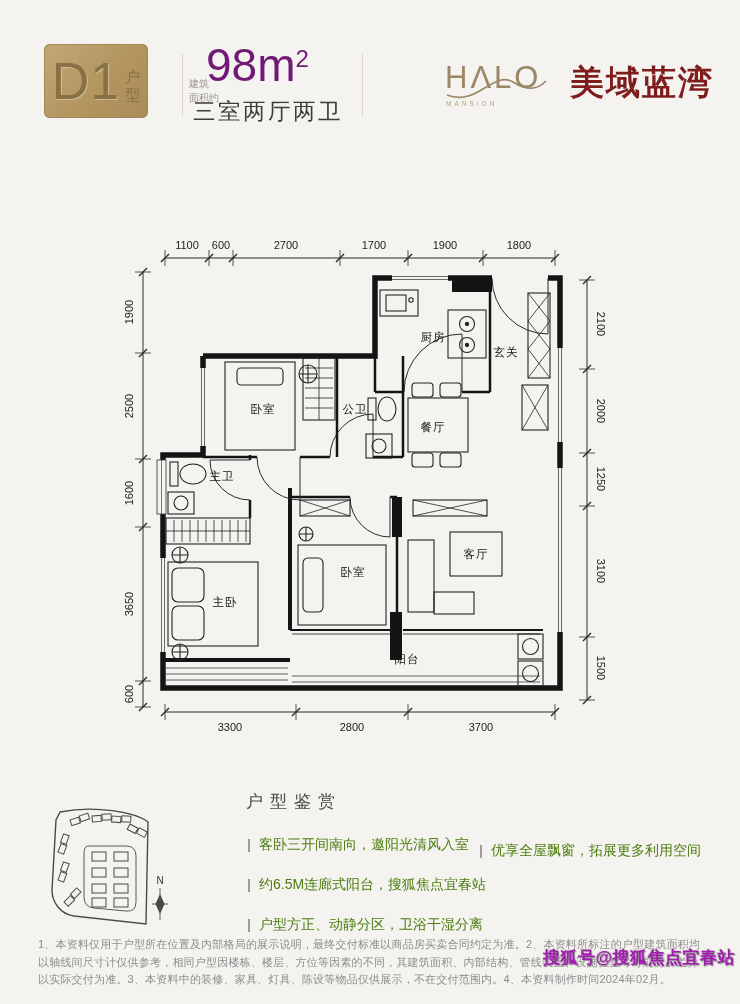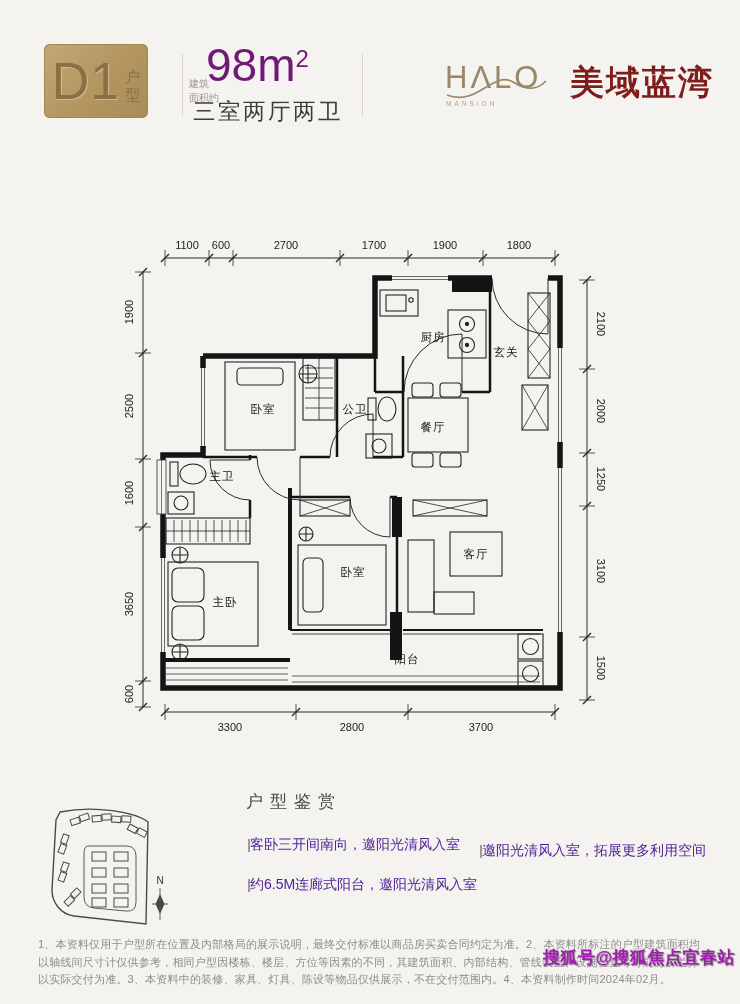--- a/index.html
+++ b/index.html
@@ -13,21 +13,21 @@
   .area-note{left:189px;top:77px;font-size:10px;color:#9a958c;line-height:1.35}
   .area-value{left:206px;top:38px;font-size:46px;color:#701a75;letter-spacing:0}
   .area-value sup{font-size:24px;vertical-align:14px}
   .area-sub{left:193px;top:96px;font-size:22.5px;color:#3e3c38;letter-spacing:2.5px}
   .brand-name{left:570px;top:60px;font-size:34px;font-weight:700;color:#7f1d1d;letter-spacing:2px}
   
   .fe-title{left:246px;top:790px;font-size:17px;font-weight:400;color:#474747;letter-spacing:7px}
   .fe-col{display:flex;flex-direction:column;gap:22px}
   .fe-col1{left:248px;top:836px}
   .fe-col2{left:480px;top:842px}
-  .fe-item{display:flex;align-items:center;font-size:14px;color:#4c1d95;white-space:nowrap}
+  .fe-item{display:flex;align-items:center;gap:9px;font-size:14px;color:#4d7c0f;white-space:nowrap}
   .bar{width:2px;height:13px;background:#9c9c9c;flex:0 0 2px}
   .disclaimer{left:38px;top:936px;width:672px;font-size:11px;color:#8c8c8c;line-height:1.6;letter-spacing:.2px}
   .watermark{left:543px;top:946px;font-size:17px;font-weight:700;color:#a21caf;letter-spacing:.5px;text-shadow:1px 1px 1px #8f8f8f,-1px -1px 0 #e4e2dd}
   svg text{font-family:"Liberation Sans",sans-serif}
 </style>
 </head>
 <body>
 
 <div class="abs badge">
   <span class="code">D1</span>
@@ -258,24 +258,28 @@
 </svg>
 
 <div class="abs fe-title">户型鉴赏</div>
 <div class="abs fe-col fe-col1">
   <div class="fe-item">
       <span class="bar"></span>
       <span>客卧三开间南向，邀阳光清风入室</span>
     </div>
   <div class="fe-item">
       <span class="bar"></span>
-      <span>约6.5M连廊式阳台，邀阳光清风入室</span>
+      <span>约6.5M连廊式阳台，搜狐焦点宜春站</span>
+    </div>
+  <div class="fe-item">
+      <span class="bar"></span>
+      <span>户型方正、动静分区，卫浴干湿分离</span>
     </div>
 </div>
 <div class="abs fe-col fe-col2">
   <div class="fe-item">
       <span class="bar"></span>
-      <span>邀阳光清风入室，拓展更多利用空间</span>
+      <span>优享全屋飘窗，拓展更多利用空间</span>
     </div>
 </div>
 
 <div class="abs disclaimer">1、本资料仅用于户型所在位置及内部格局的展示说明，最终交付标准以商品房买卖合同约定为准。2、本资料所标注的户型建筑面积均以轴线间尺寸计仅供参考，相同户型因楼栋、楼层、方位等因素的不同，其建筑面积、内部结构、管线设置、设施位置等可能有所差异，以实际交付为准。3、本资料中的装修、家具、灯具、陈设等物品仅供展示，不在交付范围内。4、本资料制作时间2024年02月。</div>
 <div class="abs watermark">搜狐号@搜狐焦点宜春站</div>
 
 </body></html>

